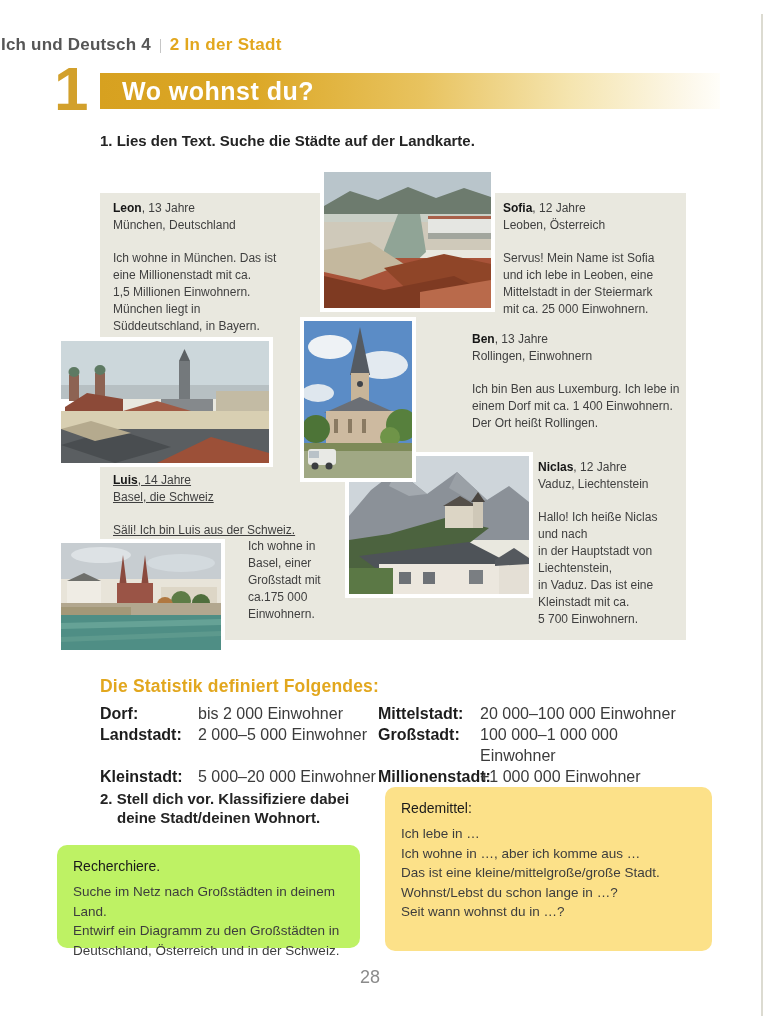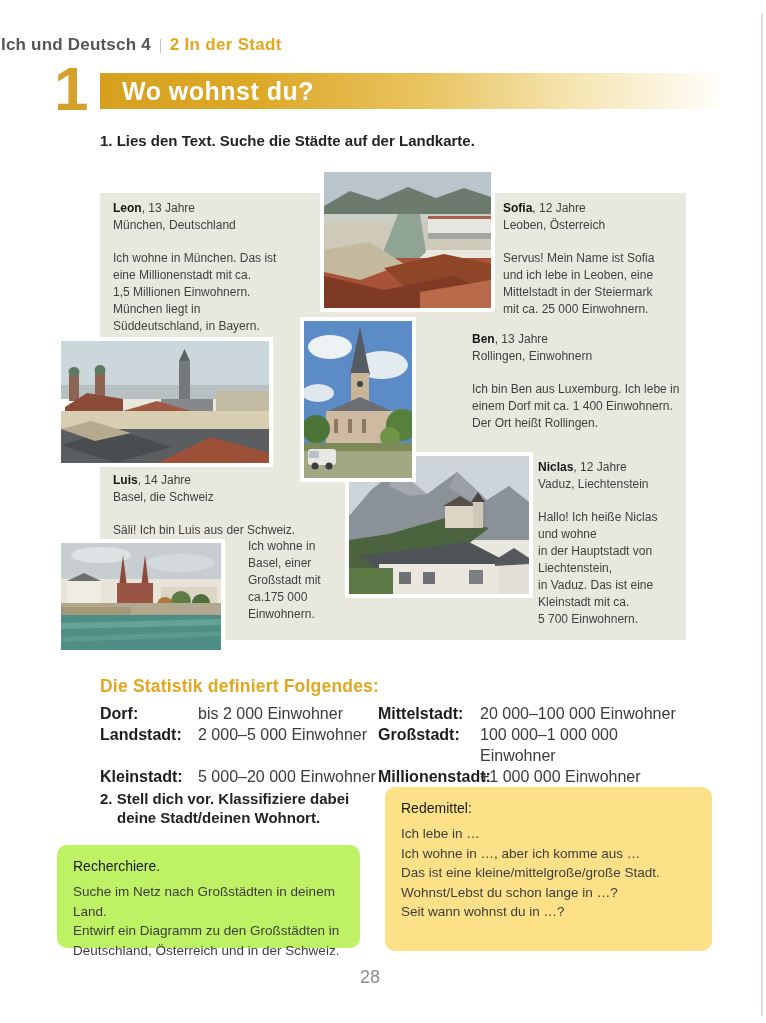--- a/index.html
+++ b/index.html
@@ -34,21 +34,21 @@
   .ph-church{left:300px;top:317px;z-index:4;}
   .ph-vaduz{left:345px;top:452px;z-index:3;}
   .ph-basel{left:57px;top:539px;}
 
   .person{z-index:2;font-size:12px;line-height:17px;color:#3f3f3f;}
   .pname{font-weight:bold;color:#161616;}
   .para{margin-top:16px;}
   .p-leon{left:113px;top:200px;width:215px;}
   .p-sofia{left:503px;top:200px;width:186px;}
   .p-ben{left:424px;top:331px;width:268px;margin-left:48px;}
-  .p-luis{left:113px;top:472px;width:320px;}
+  .p-luis{left:113px;top:472px;width:320px;text-decoration:underline;}
   .p-luis2{left:248px;top:538px;width:112px;}
   .p-niclas{left:538px;top:459px;width:155px;}
 
   
   .stat-head{left:100px;top:676px;font-size:17.5px;font-weight:800;color:#e2a71e;letter-spacing:.2px;}
   .stats{left:100px;top:703px;width:586px;display:grid;grid-template-columns:98px 180px 102px auto;
          font-size:16px;line-height:21px;color:#3b3b3b;}
   .stats .lbl{font-weight:bold;color:#1d1d1d;}
 
   
@@ -234,21 +234,21 @@
     <div>Großstadt mit</div>
     <div>ca.175 000</div>
     <div>Einwohnern.</div>
   </div>
 
 <div class="abs person p-niclas">
   <div><span class="pname">Niclas</span><span>, 12 Jahre</span></div>
   <div>Vaduz, Liechtenstein</div>
   <div class="para">
       <div>Hallo! Ich heiße Niclas</div>
-      <div>und wohne</div>
+      <div>und nach</div>
       <div>in der Hauptstadt von</div>
       <div>Liechtenstein,</div>
       <div>in Vaduz. Das ist eine</div>
       <div>Kleinstadt mit ca.</div>
       <div>5 700 Einwohnern.</div>
     </div>
 </div>
 
 <div class="abs stat-head">Die Statistik definiert Folgendes:</div>
 <div class="abs stats">

